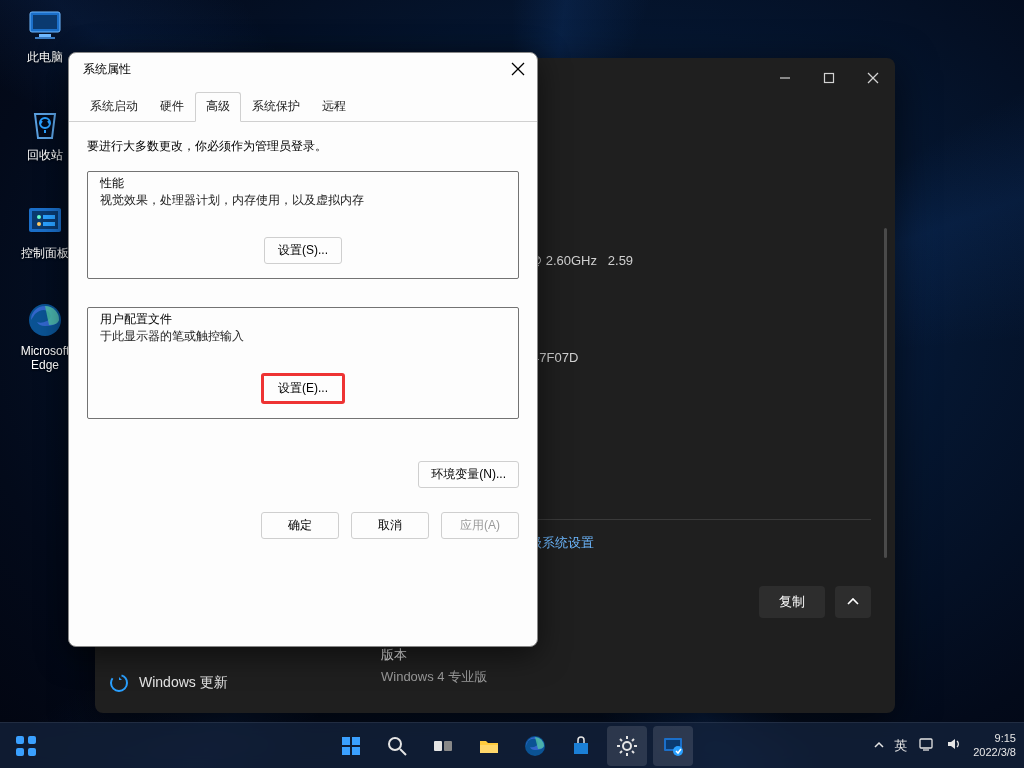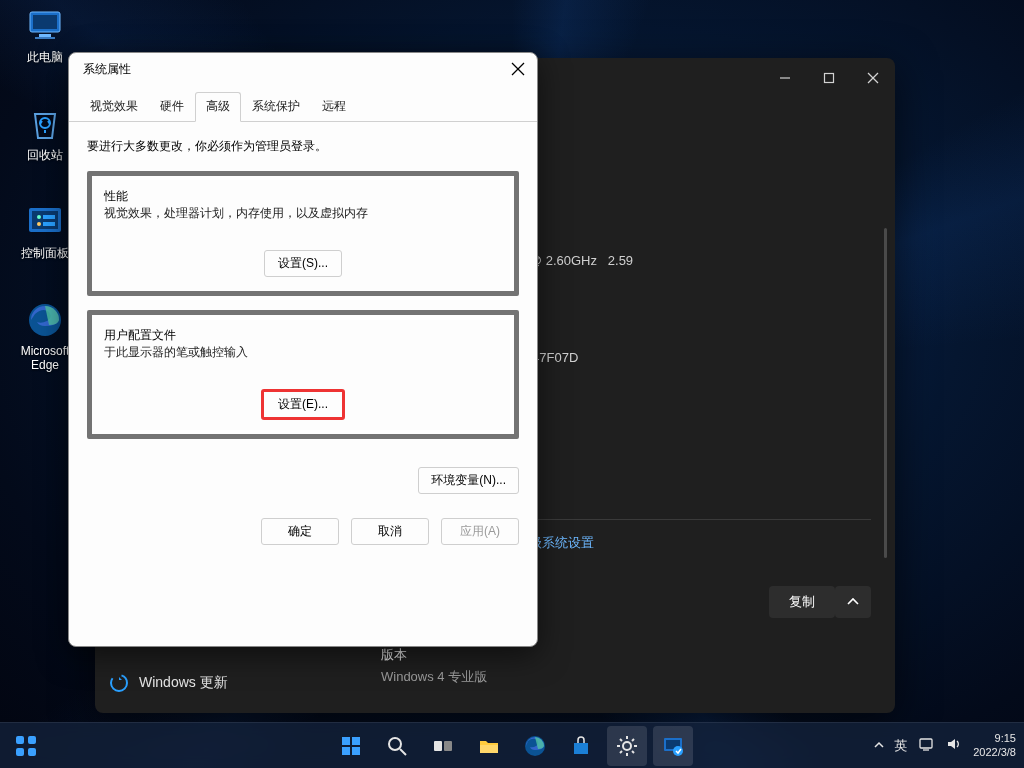--- a/index.html
+++ b/index.html
@@ -33,21 +33,21 @@
 .sw-main { flex:1; padding:0 24px 0 6px; color:#e5e5e5; font-size:13px; position:relative; }
 .sw-heading { font-size:28px; font-weight:600; color:#fff; margin:55px 0 8px 100px; }
 .sw-hostname { color:#9a9a9a; margin:0 0 30px 100px; font-size:13px; }
 .spec-row { display:flex; padding:9px 0; color:#d0d0d0; font-size:13px; }
 .spec-val { white-space:pre; }
 .divider { height:1px; background:#3a3a3a; margin:10px 0 14px; }
 .link-row { display:flex; gap:22px; margin:6px 0 24px; }
 .link-row a { color:#6db8ff; text-decoration:none; font-size:13px; }
 .ws-header { display:flex; align-items:center; justify-content:space-between; padding:10px 0; }
 .ws-title { font-size:14px; color:#e5e5e5; }
-.ws-actions { display:flex; align-items:center; }
+.ws-actions { display:flex; gap:10px; align-items:center; }
 .btn-copy { background:#2d2d2d; color:#fff; border:none; padding:7px 20px; border-radius:4px; font-size:13px; }
 .btn-chev { width:36px; height:32px; background:#2d2d2d; border:none; border-radius:4px; color:#fff; display:flex; align-items:center; justify-content:center; }
 .ws-section { margin-top:18px; }
 .ws-label { font-size:13px; color:#e5e5e5; }
 .ws-value { font-size:13px; color:#9a9a9a; margin-top:4px; }
 .wu-row { position:absolute; left:14px; bottom:20px; display:flex; align-items:center; gap:10px; color:#e5e5e5; font-size:14px; }
 .wu-icon { width:20px; height:20px; }
 .sw-scrollbar { position:absolute; right:8px; top:130px; width:3px; height:330px; background:#4a4a4a; border-radius:2px; }
 
 
@@ -57,21 +57,21 @@
   box-shadow:0 8px 30px rgba(0,0,0,.55);
   color:#000; font-size:12px;
 }
 .sp-titlebar { height:32px; display:flex; align-items:center; padding:0 14px; font-size:12px; position:relative; }
 .sp-close { position:absolute; right:10px; top:7px; width:18px; height:18px; }
 .sp-tabs { display:flex; border-bottom:1px solid #d0d0d0; padding:0 10px; margin-top:6px; }
 .sp-tab { padding:5px 10px 6px; font-size:12px; color:#222; border:1px solid transparent; position:relative; top:1px; }
 .sp-tab.active { background:#fdfdfd; border-color:#d0d0d0 #d0d0d0 #fdfdfd; border-radius:3px 3px 0 0; }
 .sp-content { padding:16px 18px 10px; }
 .sp-note { font-size:12px; margin-bottom:16px; }
-.fieldset { border:5px solid #737373; border-radius:2px; padding:12px 12px 14px; margin-bottom:14px; position:relative; }
+.fieldset { border:1px solid #737373; border-radius:2px; padding:3px 12px 14px; margin-bottom:28px; position:relative; }
 .fieldset .fs-desc { font-size:12px; color:#222; }
 .fs-btn-row { display:flex; justify-content:center; margin-top:28px; }
 .sp-btn { border:1px solid #cfcfcf; background:#fdfdfd; border-radius:3px; padding:4px 12px; font-size:12px; color:#000; min-width:78px; text-align:center; }
 .sp-btn.highlight { border:3px solid #e33; padding:4px 14px; }
 .sp-btn:disabled, .sp-btn.disabled { color:#9a9a9a; }
 .env-row { display:flex; justify-content:flex-end; margin:4px 18px 14px 0; }
 .sp-footer { display:flex; justify-content:flex-end; gap:12px; padding:10px 18px 0; }
 
 
 .taskbar {
@@ -222,21 +222,21 @@
     <span>系统属性</span>
     <div class="sp-close">
       <svg viewBox="0 0 18 18">
           <line x1="3" y1="3" x2="15" y2="15" stroke="#000" stroke-width="1.3"></line>
           <line x1="15" y1="3" x2="3" y2="15" stroke="#000" stroke-width="1.3"></line>
         </svg>
     </div>
   </div>
 
   <div class="sp-tabs">
-    <div class="sp-tab">视觉效果</div>
+    <div class="sp-tab">系统启动</div>
     <div class="sp-tab">硬件</div>
     <div class="sp-tab active">高级</div>
     <div class="sp-tab">系统保护</div>
     <div class="sp-tab">远程</div>
   </div>
 
   <div class="sp-content">
     <div class="sp-note">要进行大多数更改，你必须作为管理员登录。</div>
 
     <div class="fieldset">

